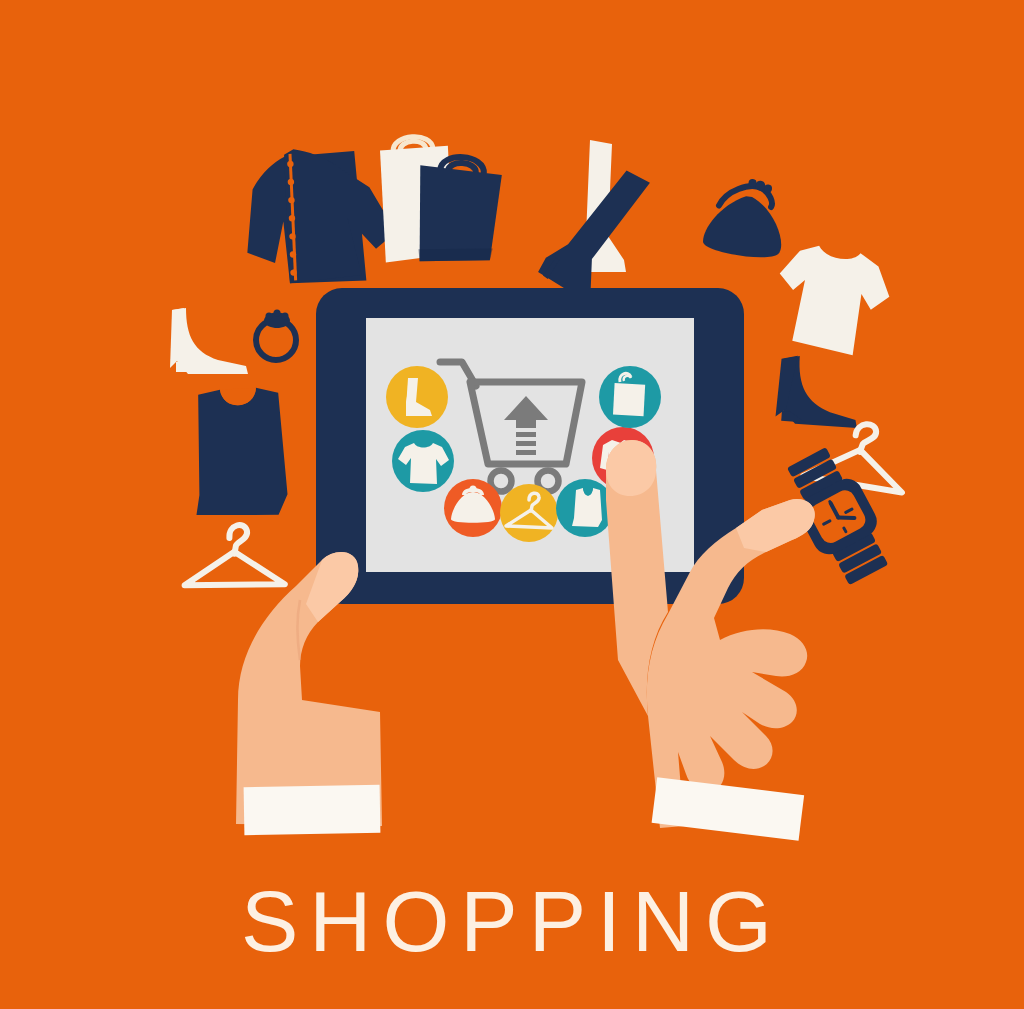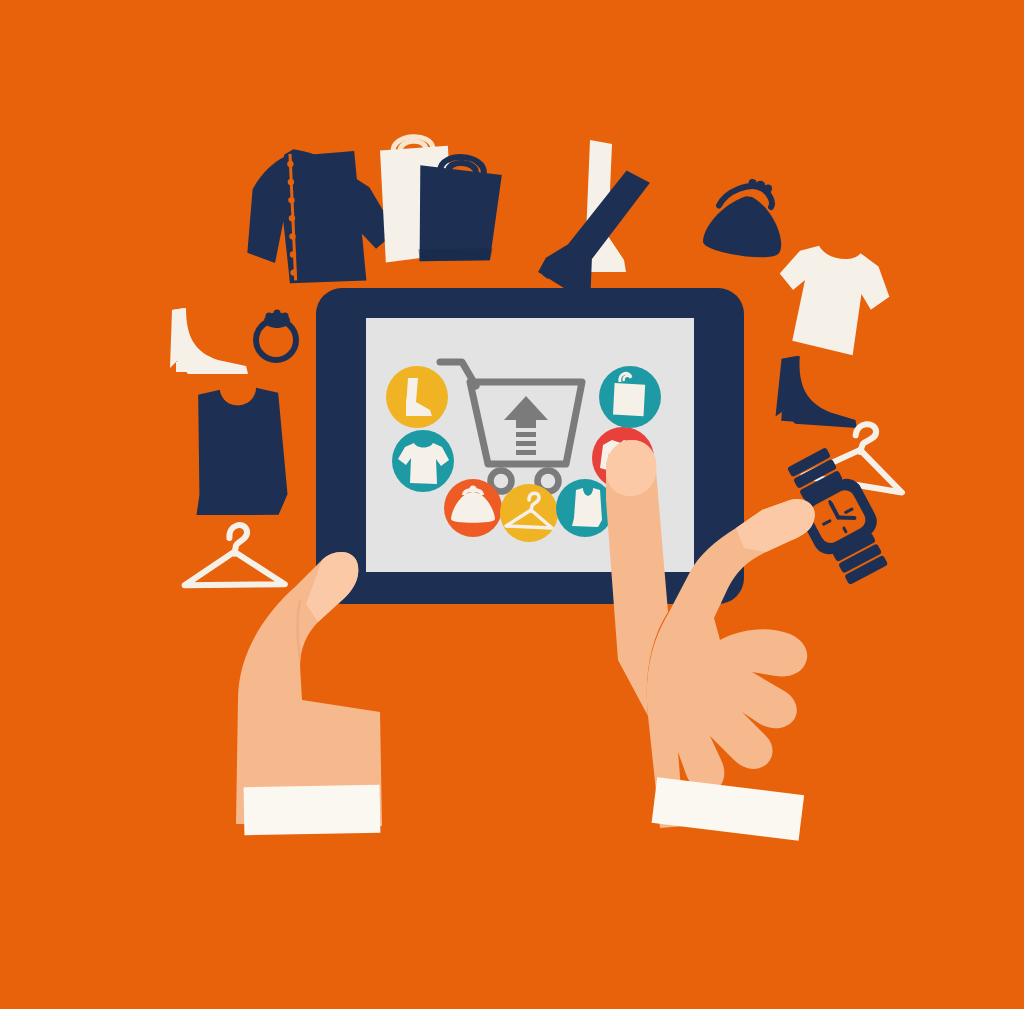--- a/index.html
+++ b/index.html
@@ -237,14 +237,15 @@
 
     <path d="M606 470 C606 452 618 440 632 440 C648 440 658 454 656 470
              L668 612 C650 640 644 676 648 716 L618 660 L606 500 Z" fill="#f6b98e"></path>
     <path d="M606 470 C606 452 618 440 632 440 C648 440 658 454 656 470 C656 486 644 496 630 496 C616 496 606 486 606 470 Z" fill="#fbc9a6"></path>
     <path d="M736 528 L762 510 L790 500 C806 496 818 506 814 520 C812 530 802 536 792 540 L766 552 L744 548 Z" fill="#fbc9a6"></path>
     <rect x="654" y="786" width="148" height="46" fill="#fbf8f2" transform="rotate(7 728 808)"></rect>
   </g>
 
 </svg>
 
+<div class="title">SHOPPING</div>
 
 </div>
 
 </body></html>

